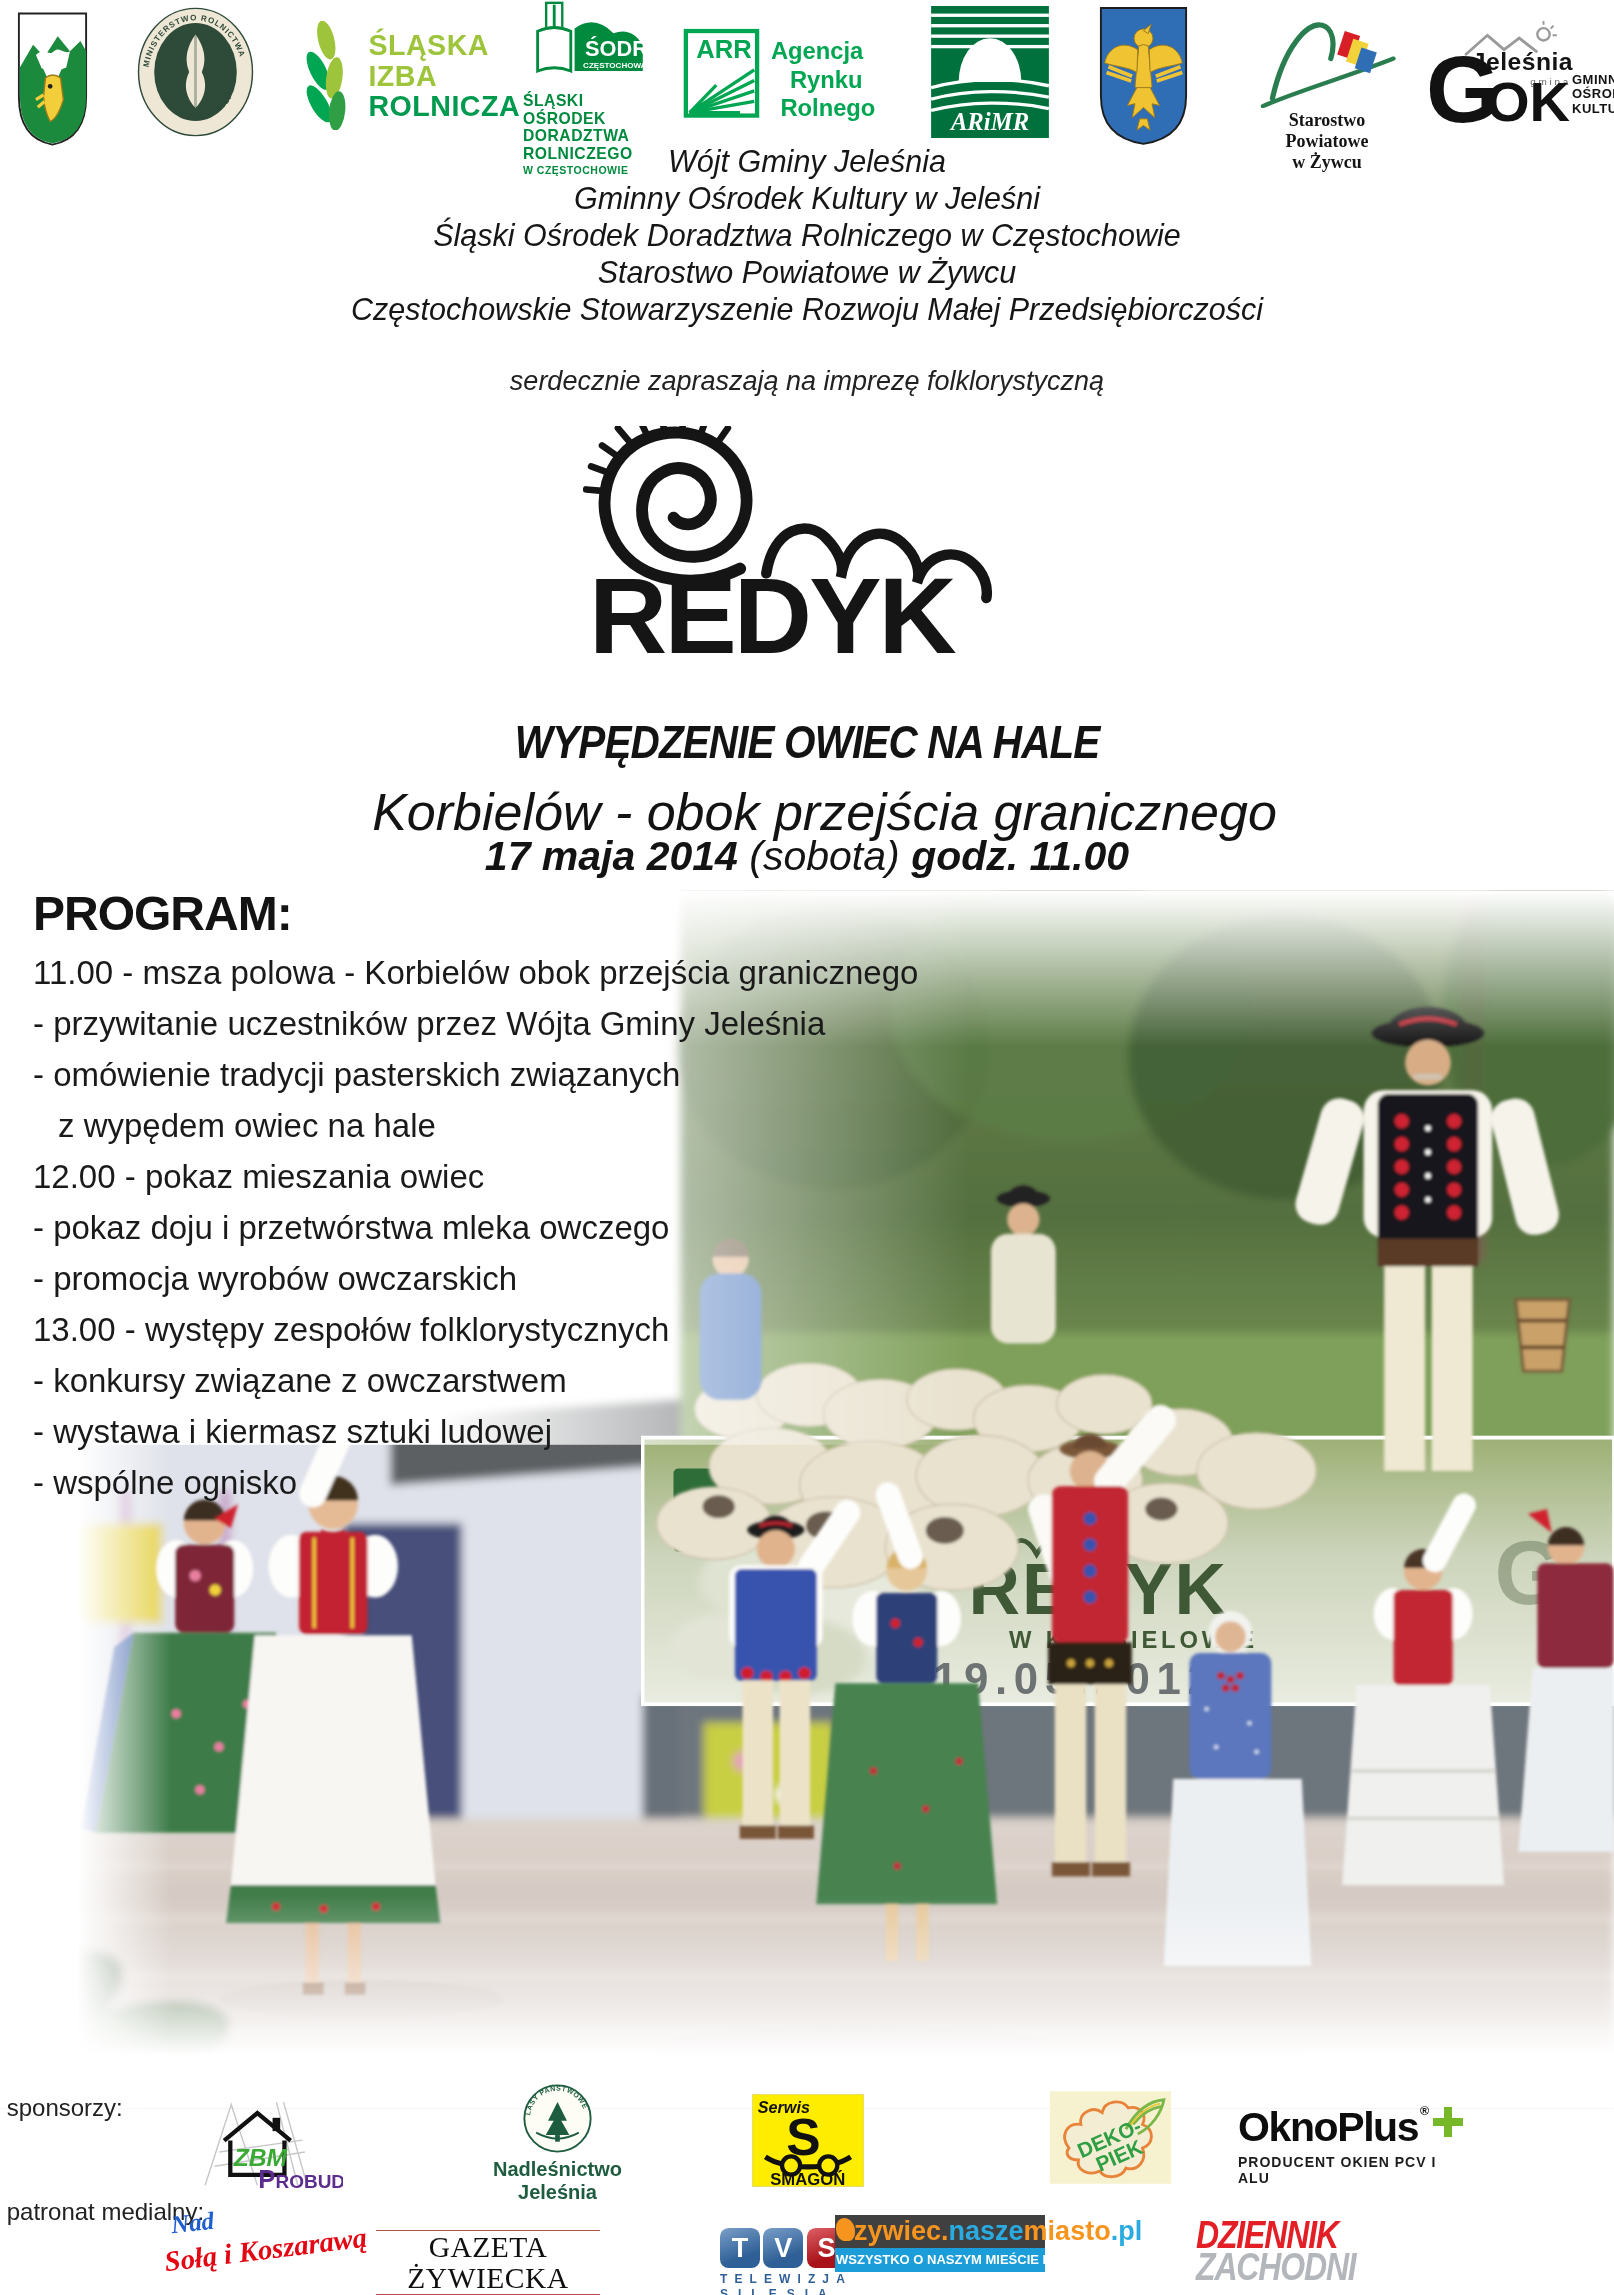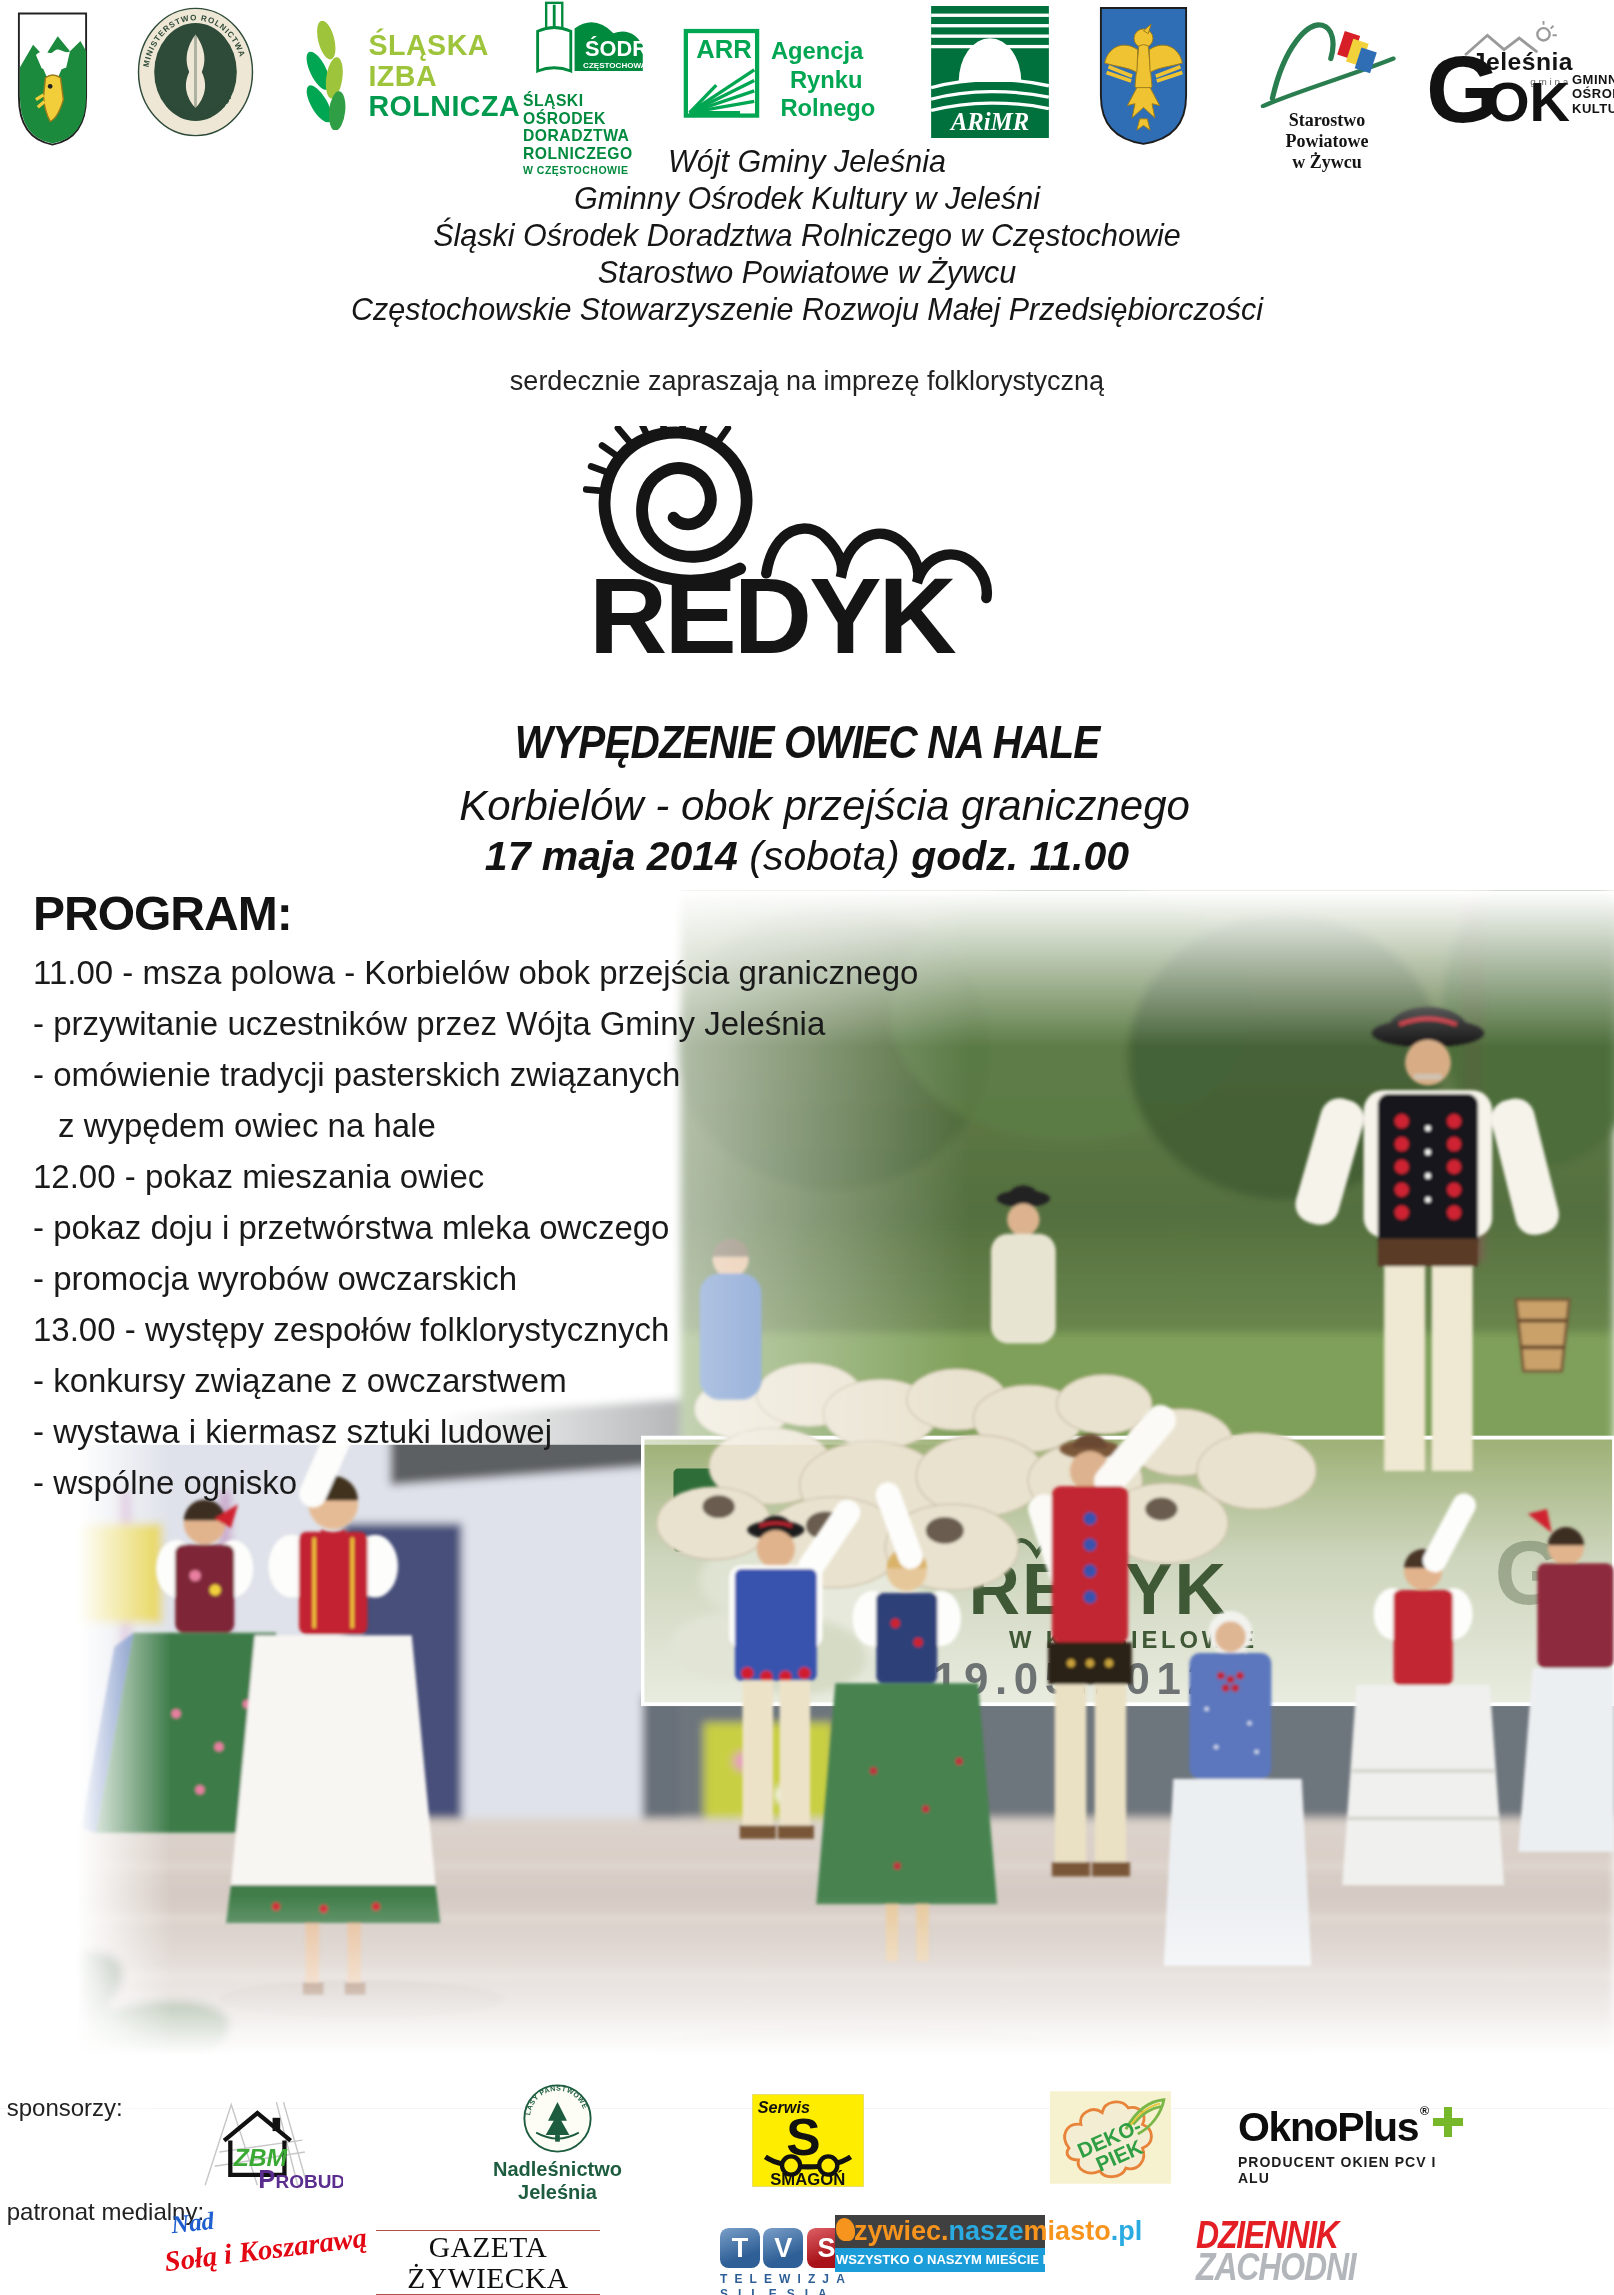--- a/index.html
+++ b/index.html
@@ -9,27 +9,27 @@
   
   .logo{position:absolute;}
   .izba-txt div{font-weight:bold;line-height:30.5px;font-size:28.6px;letter-spacing:0.5px;}
   .izba-l1,.izba-l2{color:#9dc43b;}
   .izba-l3{color:#009a4f;}
   .sodr-lines div{color:#008a3e;font-weight:bold;font-size:15.7px;line-height:17.6px;letter-spacing:0.5px;}
   .sodr-sub{font-size:10.5px !important;}
   .gok-right div{font-weight:bold;font-size:13px;line-height:14.3px;color:#121212;letter-spacing:0.5px;}
   
   .hdr{left:0;right:0;top:143px;text-align:center;font-style:italic;font-size:30.5px;line-height:37px;color:#161616;}
-  .invite{left:0;right:0;top:366px;text-align:center;font-size:27px;color:#222;}
+  .invite{left:0;right:0;top:366px;text-align:center;font-style:italic;font-size:27px;color:#222;}
   
   .title-line{left:0;right:0;text-align:center;font-weight:bold;font-style:italic;color:#131313;}
   .cond{display:inline-block;transform:scaleX(.88);transform-origin:center;letter-spacing:-1px;}
   .t1{top:663px;font-size:46px;}
   .t2{top:715px;font-size:46px;}
-  .loc{top:782px;font-size:42px;font-weight:normal;padding-left:35px;}
+  .loc{top:782px;font-size:52px;font-weight:normal;padding-left:35px;}
   .dateline{top:833px;font-size:41px;font-weight:normal;font-style:italic;}
   .dateline b{font-weight:bold;}
   
   .program{left:33px;top:886px;width:819px;z-index:5;}
   .program .phead{font-weight:bold;font-size:48px;letter-spacing:-1px;margin-bottom:5.7px;color:#131313;}
   .program .pitem{font-size:33px;line-height:51px;white-space:nowrap;color:#1a1a1a;}
   .program .indent{padding-left:25px;}
   
   .collage{left:0;top:890px;width:1614px;height:1219px;z-index:1;}
   

